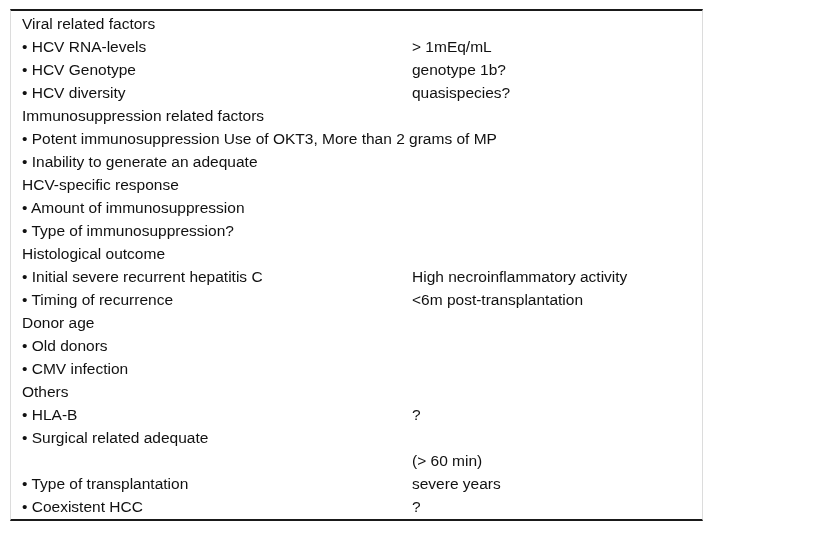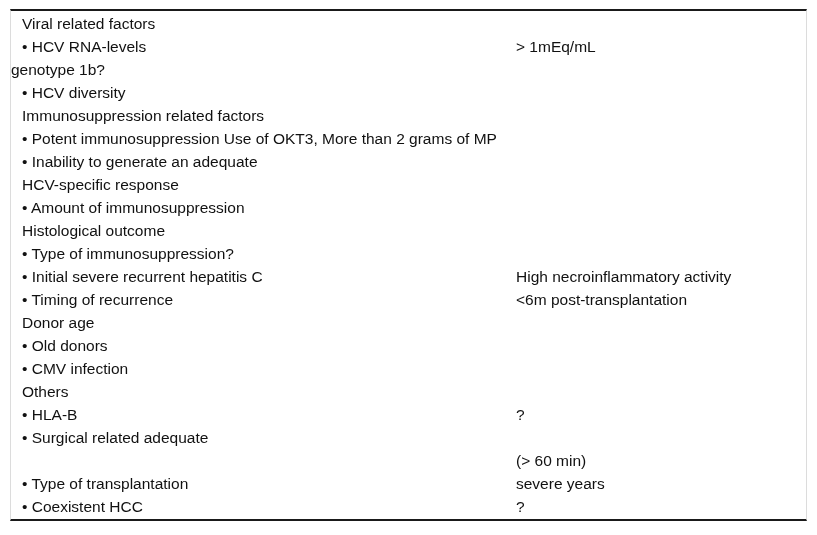--- a/index.html
+++ b/index.html
@@ -12,21 +12,21 @@
     height: 535px;
     position: relative;
     font-family: "Liberation Sans", sans-serif;
     color: #111111;
     overflow: hidden;
   }
   .table-box {
     position: absolute;
     left: 10px;
     top: 9px;
-    width: 797px;
+    width: 693px;
     box-sizing: border-box;
     border-top: 2px solid #1a1a1a;
     border-bottom: 2px solid #1a1a1a;
     border-left: 1px solid #dcdcdc;
     border-right: 1px solid #dcdcdc;
     padding-top: 1px;
     padding-bottom: 1px;
     background: #ffffff;
   }
   .row {
@@ -57,25 +57,27 @@
     <div class="cell-left">Viral related factors</div>
     <div class="cell-right"></div>
   </div>
 
   <div class="row">
     <div class="cell-left">• HCV RNA-levels</div>
     <div class="cell-right">&gt; 1mEq/mL</div>
   </div>
 
   <div class="row">
+    <div class="cell-left">• HCV Genotype</div>
     <div class="cell-right">genotype 1b?</div>
   </div>
 
   <div class="row">
     <div class="cell-left">• HCV diversity</div>
+    <div class="cell-right">quasispecies?</div>
   </div>
 
   <div class="row">
     <div class="cell-left">Immunosuppression related factors</div>
     <div class="cell-right"></div>
   </div>
 
   <div class="row">
     <div class="cell-left">• Potent immunosuppression Use of OKT3, More than 2 grams of MP</div>
     <div class="cell-right"></div>
@@ -90,26 +92,26 @@
     <div class="cell-left">HCV-specific response</div>
     <div class="cell-right"></div>
   </div>
 
   <div class="row">
     <div class="cell-left">• Amount of immunosuppression</div>
     <div class="cell-right"></div>
   </div>
 
   <div class="row">
-    <div class="cell-left">Histological outcome</div>
+    <div class="cell-left">• Type of immunosuppression?</div>
     <div class="cell-right"></div>
   </div>
 
   <div class="row">
-    <div class="cell-left">• Type of immunosuppression?</div>
+    <div class="cell-left">Histological outcome</div>
     <div class="cell-right"></div>
   </div>
 
   <div class="row">
     <div class="cell-left">• Initial severe recurrent hepatitis C</div>
     <div class="cell-right">High necroinflammatory activity</div>
   </div>
 
   <div class="row">
     <div class="cell-left">• Timing of recurrence</div>

